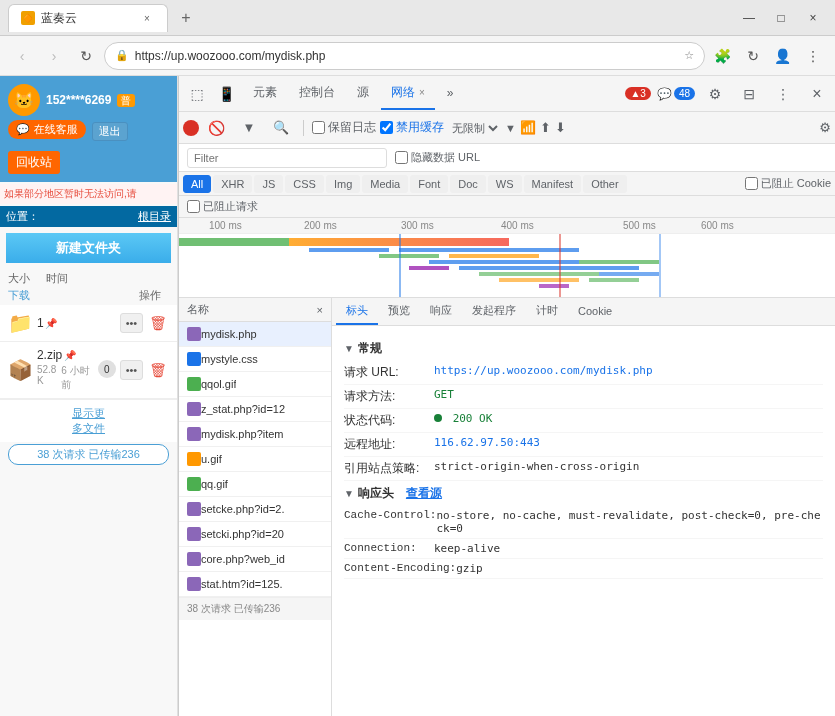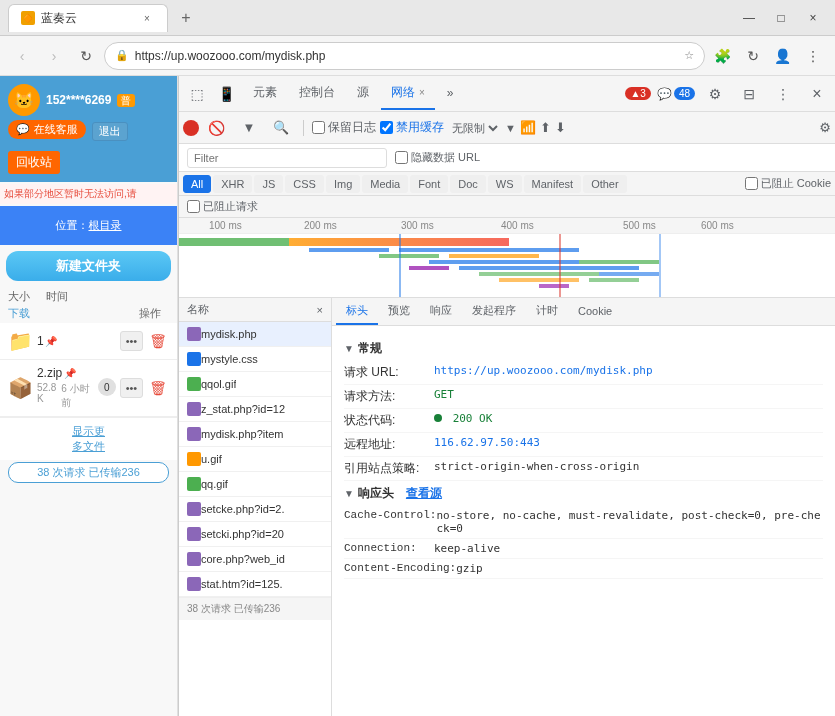--- a/index.html
+++ b/index.html
@@ -36,24 +36,24 @@
     .sidebar { width: 178px; background: #f8f8f8; border-right: 1px solid #e0e0e0; display: flex; flex-direction: column; overflow: hidden; }
     .user-panel { background: #4a9fd5; padding: 8px; }
     .user-info { display: flex; align-items: center; gap: 6px; margin-bottom: 4px; }
     .user-avatar { width: 32px; height: 32px; background: #ff9900; border-radius: 50%; display: flex; align-items: center; justify-content: center; font-size: 16px; color: white; }
     .user-name { color: white; font-size: 12px; font-weight: bold; }
     .user-badge { background: #ff9900; color: white; font-size: 10px; padding: 1px 4px; border-radius: 3px; margin-left: 2px; }
     .customer-service { background: #ff6600; color: white; font-size: 11px; padding: 2px 8px; border-radius: 10px; display: inline-flex; align-items: center; gap: 4px; margin-bottom: 4px; cursor: pointer; }
     .logout-btn { background: #5ba3d0; color: white; font-size: 11px; padding: 1px 6px; border-radius: 3px; cursor: pointer; border: 1px solid #4a90c0; }
     .recycle-btn { background: #ff6600; color: white; font-size: 12px; padding: 3px 8px; border-radius: 3px; cursor: pointer; display: inline-block; margin-top: 4px; }
     .warning-text { color: #e74c3c; font-size: 10px; padding: 4px 0; background: #fff3f3; margin: 2px 0; padding: 3px 4px; }
-    .position-bar { background: #3b82f6; color: white; font-size: 11px; padding: 12px 6px; display: flex; align-items: center; justify-content: center; }
+    .position-bar { background: #0369a1; color: white; font-size: 11px; padding: 3px 6px; display: flex; align-items: center; justify-content: space-between; }
     .position-label { color: #fff; }
     .root-link { color: #fff; text-decoration: underline; cursor: pointer; }
-    .new-folder-btn { background: linear-gradient(to bottom, #5bc8f5, #3aadea); color: white; font-size: 13px; padding: 6px 12px; border-radius: 12px; cursor: pointer; margin: 6px; display: block; text-align: center; font-weight: bold; }
+    .new-folder-btn { background: linear-gradient(to bottom, #5bc8f5, #3aadea); color: white; font-size: 13px; padding: 6px 12px; border-radius: 0; cursor: pointer; margin: 6px; display: block; text-align: center; font-weight: bold; }
     .file-list-header { display: flex; padding: 2px 8px; font-size: 11px; color: #666; gap: 16px; }
     .file-list-header span { cursor: pointer; }
     .download-link { color: #4a9fd5; cursor: pointer; font-size: 11px; text-align: right; padding-right: 8px; }
     .ops-label { color: #666; font-size: 11px; text-align: right; padding-right: 8px; }
     
     .file-item { display: flex; align-items: center; padding: 6px 8px; border-bottom: 1px solid #eee; background: white; gap: 4px; }
     .file-icon { font-size: 20px; }
     .file-icon.folder { color: #f0a000; }
     .file-icon.zip { color: #f0a000; }
     .file-pin { color: #f0a000; font-size: 10px; margin-left: 2px; }

